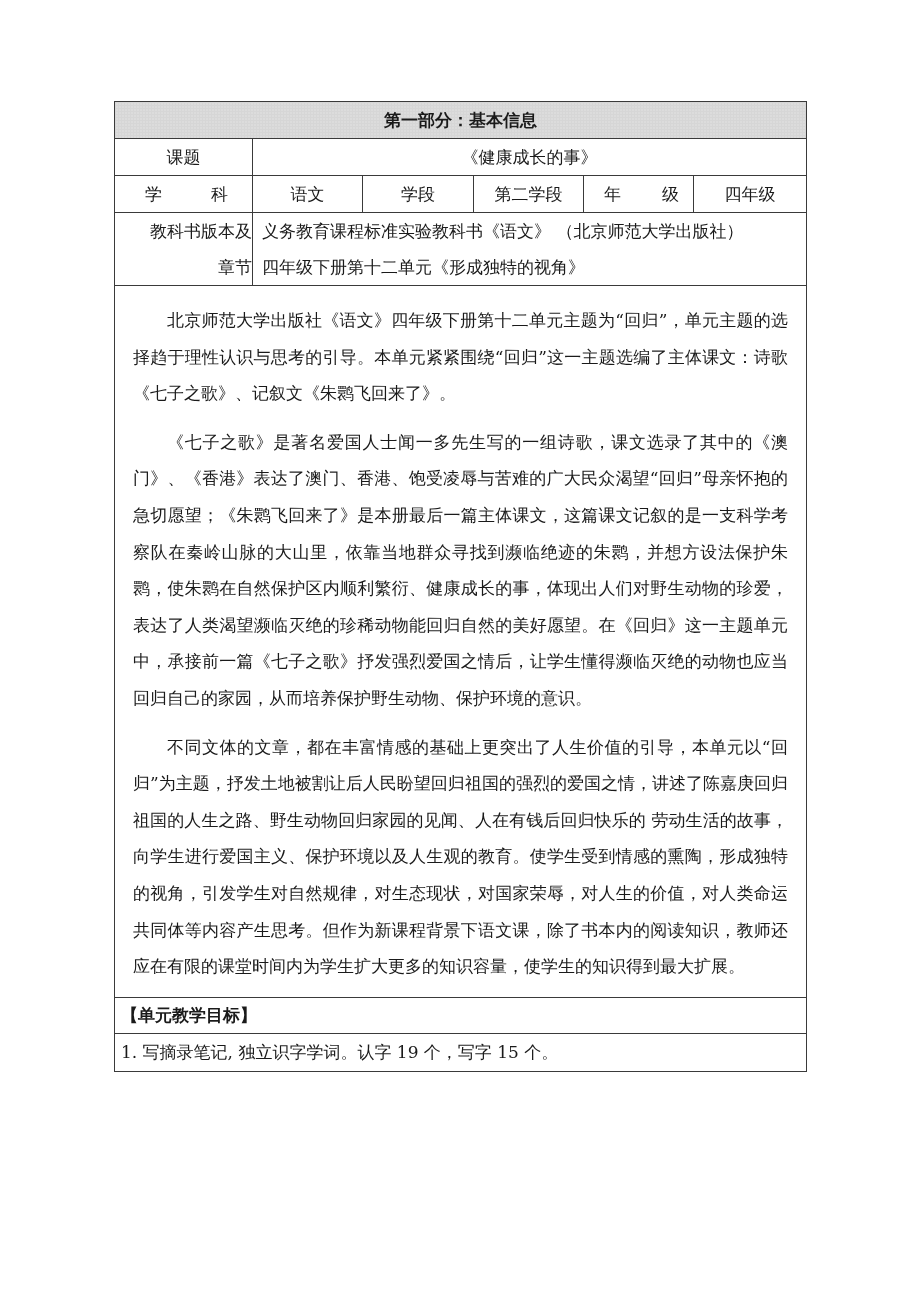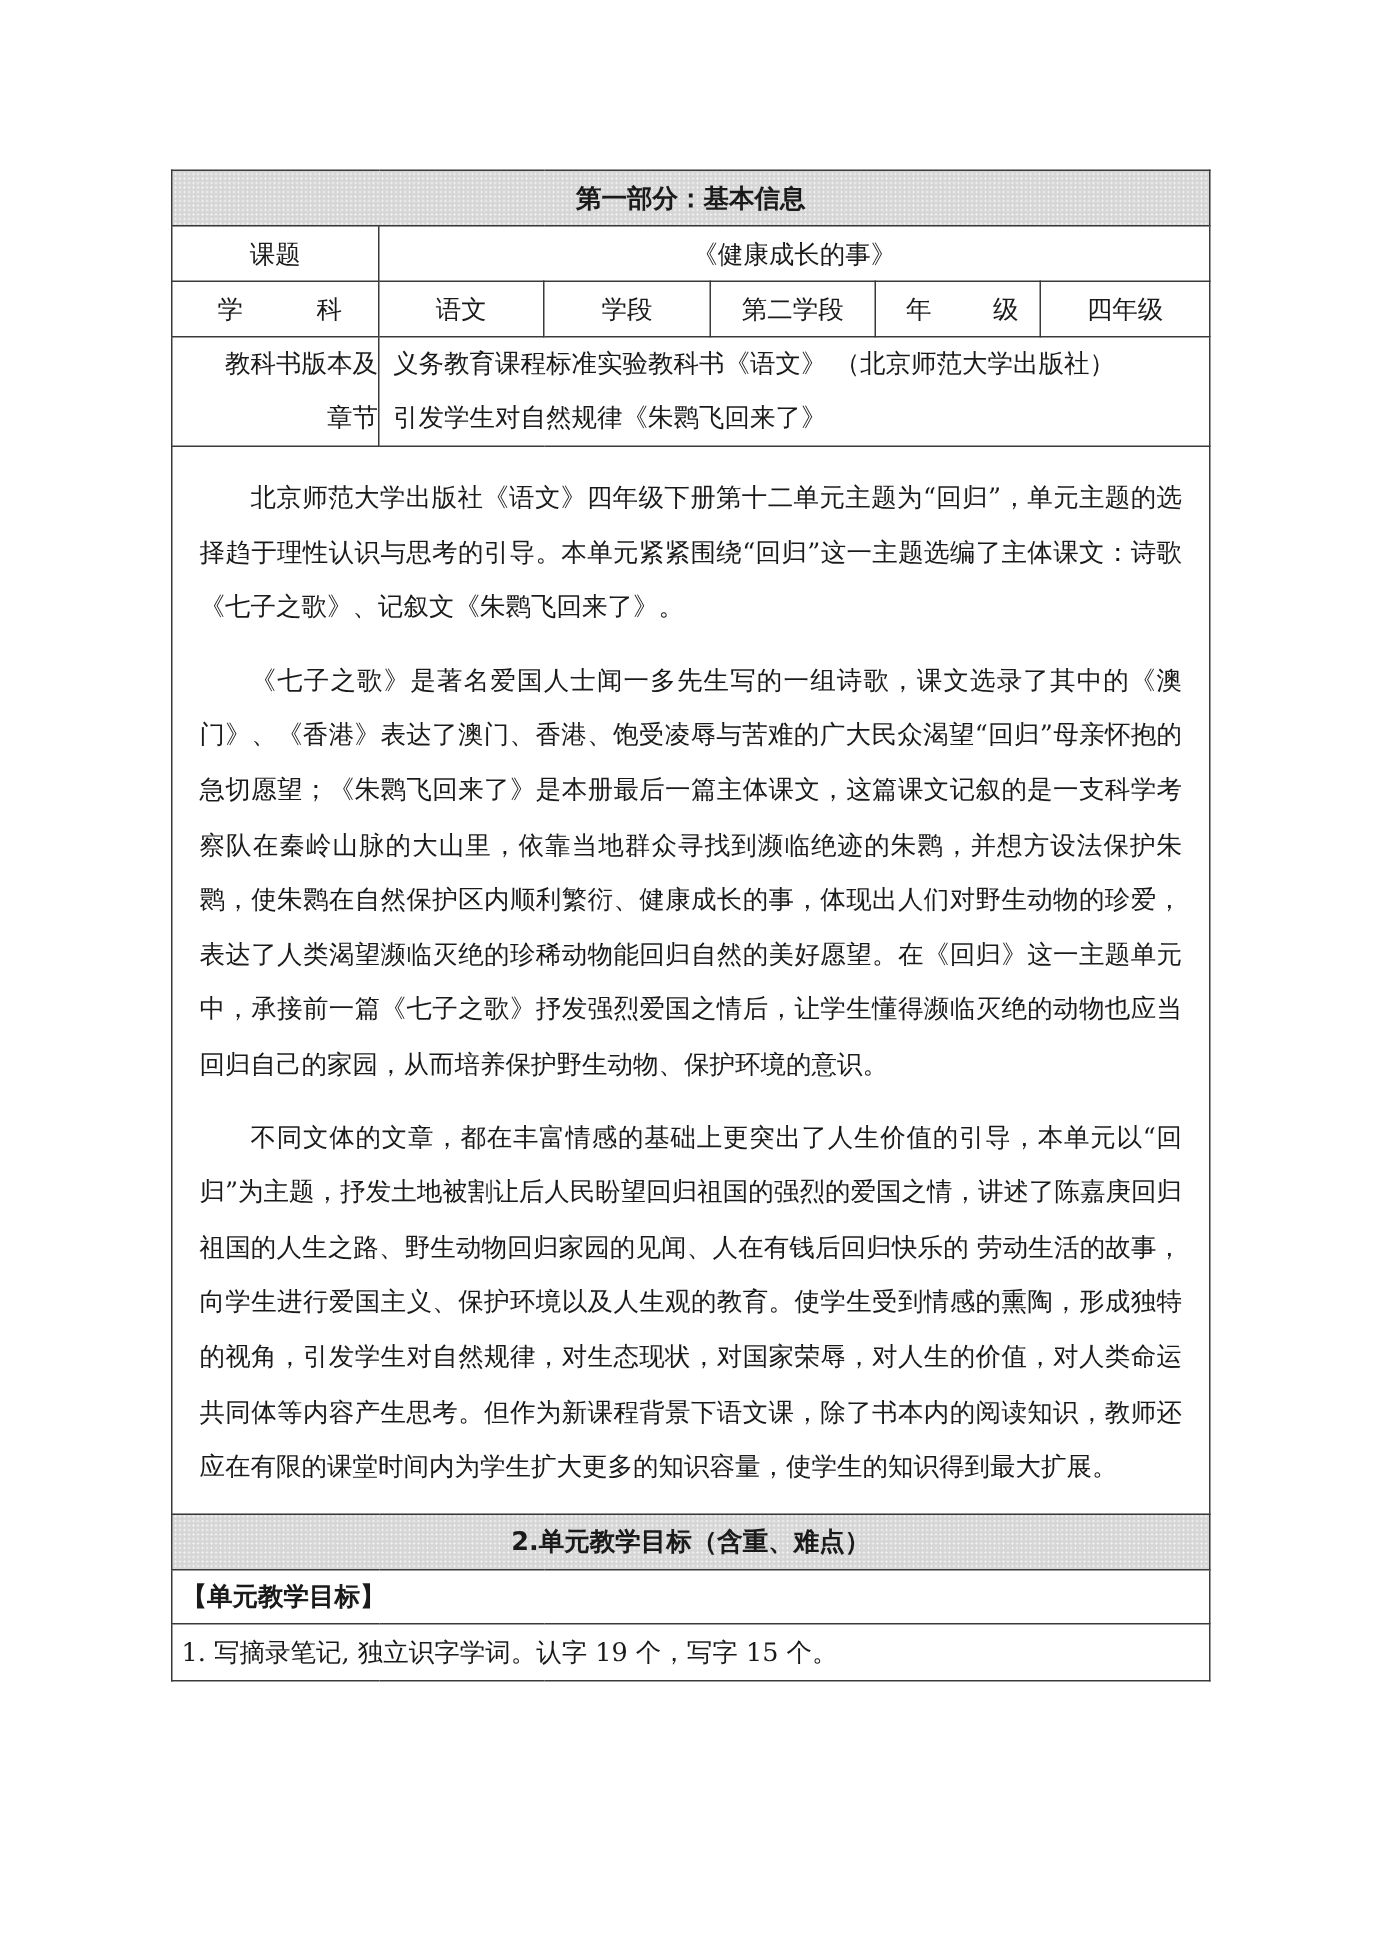--- a/index.html
+++ b/index.html
@@ -1,17 +1,17 @@
 <!DOCTYPE html>
 <html><head>
 <meta charset="utf-8">
 <style>
   html, body { margin: 0; padding: 0; background: #ffffff; }
   body { width: 920px; height: 1302px; position: relative; font-family: "DejaVu Serif", "Liberation Serif", serif; color: #1a1a1a; }
-  .page { position: absolute; left: 114px; top: 113px; width: 692px; }
+  .page { position: absolute; left: 114px; top: 101px; width: 692px; }
   table.doc { border-collapse: collapse; width: 692px; table-layout: fixed; }
   table.doc td { border: 1px solid #3a3a3a; padding: 0; font-size: 17px; vertical-align: middle; }
   .shade {
     background-color: #d6d6d6;
     background-image: radial-gradient(#efefef 0.6px, transparent 0.7px);
     background-size: 3px 3px;
     text-align: center;
     font-weight: bold;
     font-family: "DejaVu Sans", "Liberation Sans", sans-serif;
     font-size: 16.5px;
@@ -68,32 +68,29 @@
     </tr>
     <tr class="twoline">
       <td class="center twoline">
         <div class="cell-lines">
           <div>教科书版本及</div>
           <div>章节</div>
         </div>
       </td>
       <td colspan="5" class="left-lines">
         <div>义务教育课程标准实验教科书《语文》 （北京师范大学出版社）</div>
-        <div>引发学生对自然规律《朱鹮飞回来了》</div>
+        <div>四年级下册第十二单元《形成独特的视角》</div>
       </td>
     </tr>
     <tr>
       <td colspan="6" class="content">
         <p>北京师范大学出版社《语文》四年级下册第十二单元主题为“回归”，单元主题的选择趋于理性认识与思考的引导。本单元紧紧围绕“回归”这一主题选编了主体课文：诗歌《七子之歌》、记叙文《朱鹮飞回来了》。</p>
         <p>《七子之歌》是著名爱国人士闻一多先生写的一组诗歌，课文选录了其中的《澳门》、《香港》表达了澳门、香港、饱受凌辱与苦难的广大民众渴望“回归”母亲怀抱的急切愿望；《朱鹮飞回来了》是本册最后一篇主体课文，这篇课文记叙的是一支科学考察队在秦岭山脉的大山里，依靠当地群众寻找到濒临绝迹的朱鹮，并想方设法保护朱鹮，使朱鹮在自然保护区内顺利繁衍、健康成长的事，体现出人们对野生动物的珍爱，表达了人类渴望濒临灭绝的珍稀动物能回归自然的美好愿望。在《回归》这一主题单元中，承接前一篇《七子之歌》抒发强烈爱国之情后，让学生懂得濒临灭绝的动物也应当回归自己的家园，从而培养保护野生动物、保护环境的意识。</p>
         <p>不同文体的文章，都在丰富情感的基础上更突出了人生价值的引导，本单元以“回归”为主题，抒发土地被割让后人民盼望回归祖国的强烈的爱国之情，讲述了陈嘉庚回归祖国的人生之路、野生动物回归家园的见闻、人在有钱后回归快乐的 劳动生活的故事，向学生进行爱国主义、保护环境以及人生观的教育。使学生受到情感的熏陶，形成独特的视角，引发学生对自然规律，对生态现状，对国家荣辱，对人生的价值，对人类命运共同体等内容产生思考。但作为新课程背景下语文课，除了书本内的阅读知识，教师还应在有限的课堂时间内为学生扩大更多的知识容量，使学生的知识得到最大扩展。</p>
       </td>
-    </tr>
-    <tr>
-      <td colspan="6" class="shade h37">2.单元教学目标（含重、难点）</td>
     </tr>
     <tr>
       <td colspan="6" class="goal-head">【单元教学目标】</td>
     </tr>
     <tr>
       <td colspan="6" class="goal-item">1. 写摘录笔记, 独立识字学词。认字 19 个，写字 15 个。</td>
     </tr>
   </tbody>
     </table>
 </div>

